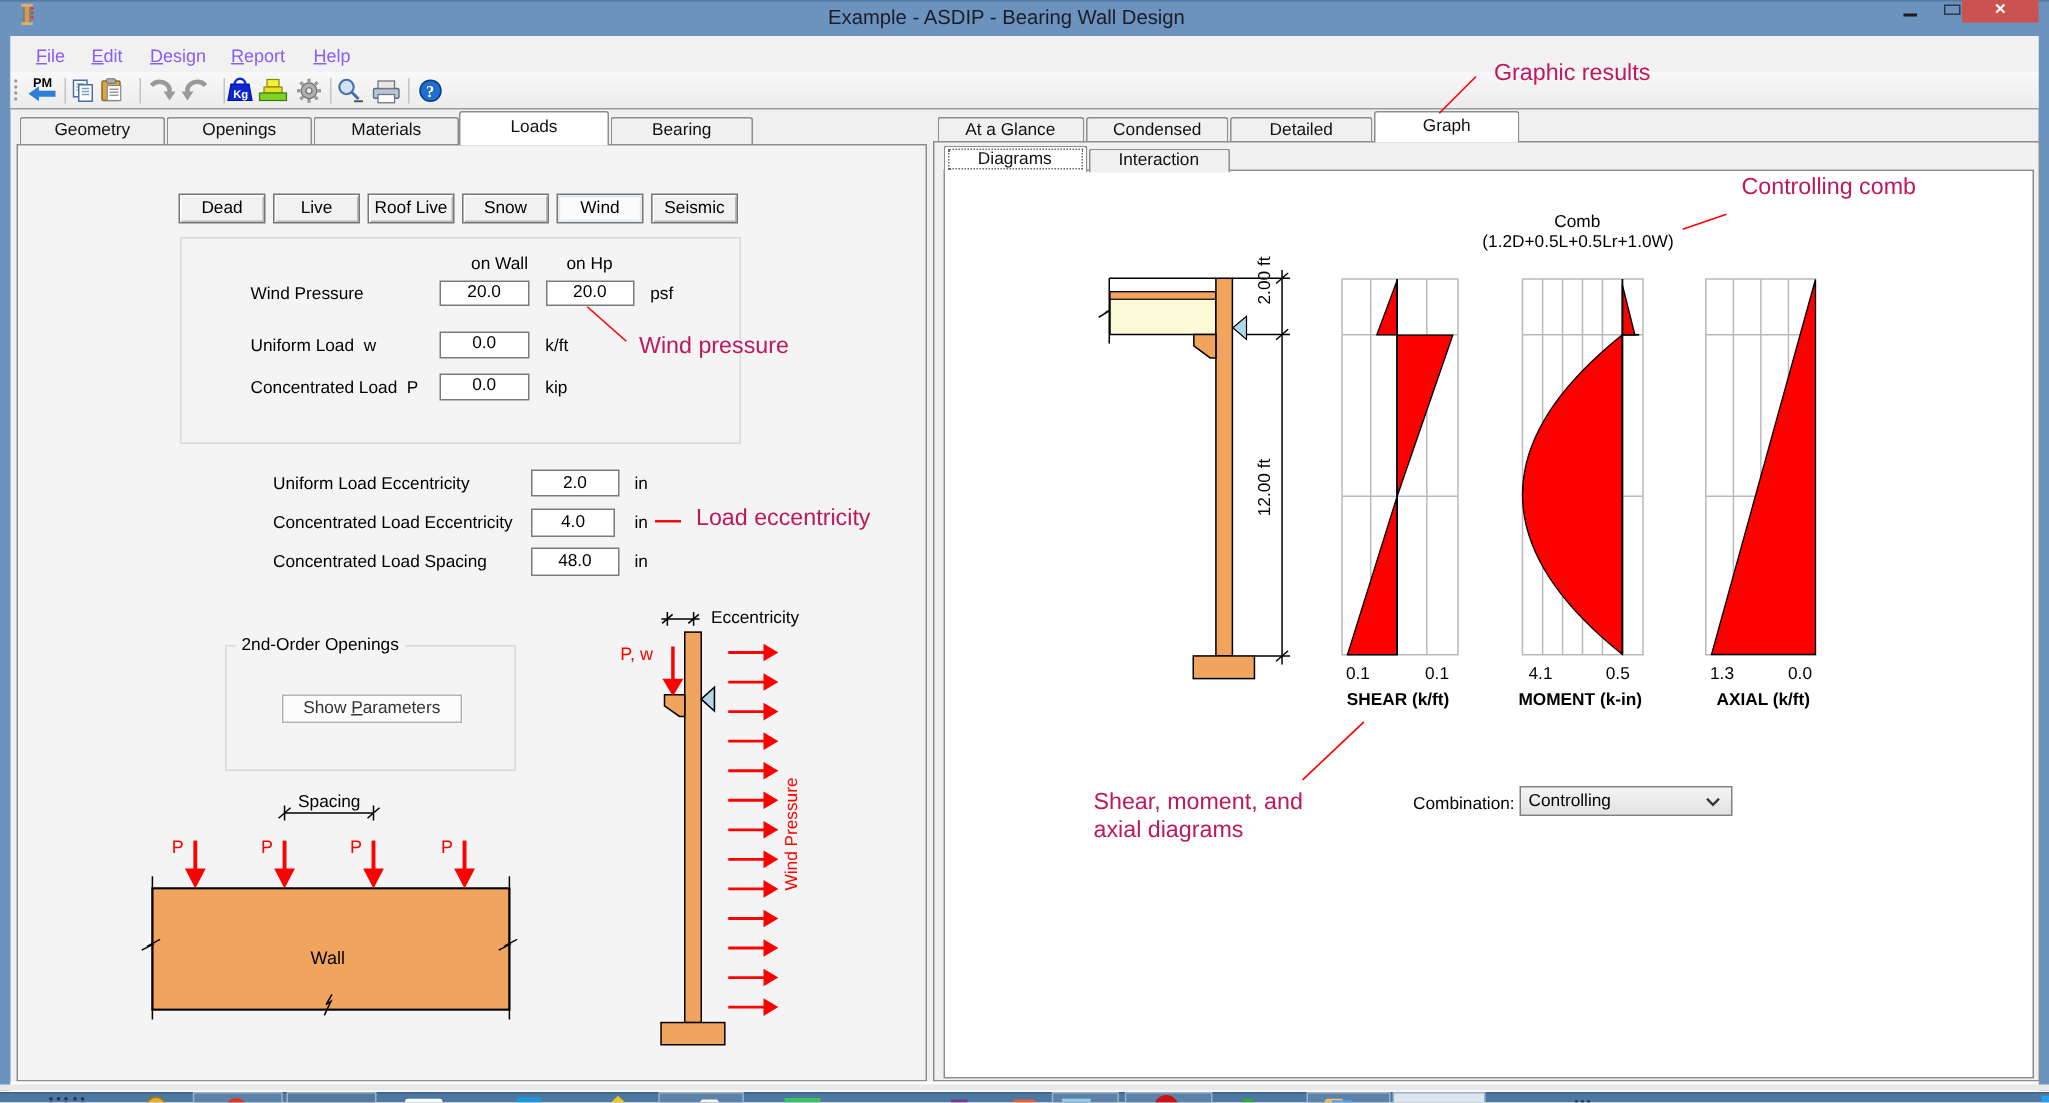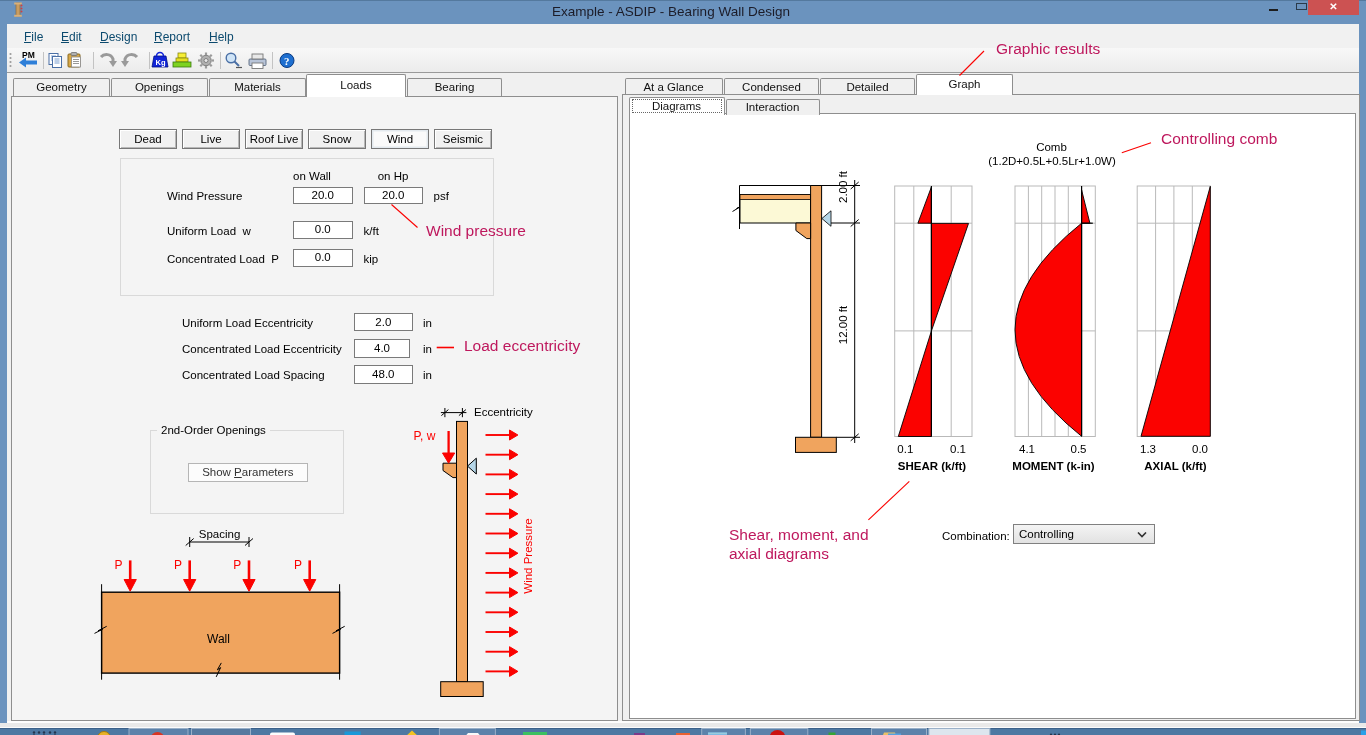--- a/index.html
+++ b/index.html
@@ -3,21 +3,21 @@
 *{margin:0;padding:0;box-sizing:border-box}
 html,body{width:1366px;height:735px;overflow:hidden}
 body{font-family:"Liberation Sans",sans-serif;background:#f0f0f0;position:relative}
 .abs{position:absolute}
 .titlebar{left:0;top:0;width:1366px;height:24px;background:#6b93be;border-top:1px solid #54799e}
 .title-text{width:100%;top:4px;left:-12px;text-align:center;font-size:13.5px;color:#1c1c28}
 .winbtn-min{left:1269px;top:8.5px;width:9px;height:2.5px;background:#1d1d1d}
 .winbtn-max{left:1296px;top:2.8px;width:11px;height:7.5px;border:1.6px solid #2a3a4a}
 .winbtn-close{left:1308px;top:0;width:51px;height:14.5px;background:#cc5252;color:#fff;text-align:center;font-size:10px;line-height:14px;font-weight:bold}
 .menubar{left:7px;top:24px;width:1352px;height:24px;background:#f1f1f1}
-.menu-item{top:30px;font-size:12px;color:#0c4a6e}
+.menu-item{top:30px;font-size:12px;color:#8b5cf6}
 .toolbar{left:7px;top:48px;width:1352px;height:25px;background:linear-gradient(#f8f8f8,#ececec);border-bottom:1px solid #9a9a9a}
 .sideL{left:0;top:24px;width:7px;height:704px;background:#6b93be}
 .sideR{left:1359px;top:24px;width:7px;height:704px;background:#6b93be}
 .tab{position:absolute;background:#f0f0f0;border:1px solid #8e8e8e;border-bottom:none;border-radius:2px 2px 0 0;font-size:11.5px;color:#111;text-align:center}
 .tab.sel{background:#fff;z-index:5}
 .page{position:absolute;border:1px solid #8e8e8e}
 .lbl{position:absolute;z-index:8;font-size:11.5px;color:#000;white-space:nowrap}
 .tb{position:absolute;z-index:8;background:#fff;border:1px solid #7a7a7a;font-size:11.5px;color:#000;text-align:center;line-height:15px}
 .btn{position:absolute;z-index:8;background:#f1f1f1;border:1px solid #777;box-shadow:inset 1px 1px 0 #fff,inset -1px -1px 0 #b8b8b8;font-size:11.5px;color:#000;text-align:center}
 .red{position:absolute;z-index:8;color:#be185d;font-size:15.5px;white-space:nowrap}
@@ -147,21 +147,21 @@
 <div class="tab sel" style="left:628.5px;top:96.5px;width:96px;height:18px;line-height:16px;z-index:6">Diagrams<div style="position:absolute;left:2px;right:2px;top:1.5px;bottom:1.5px;border:1px dotted #666"></div></div>
 <div class="page" style="left:628.5px;top:113px;width:727px;height:606px;background:#fff;z-index:4"></div>
 
 <div class="btn" style="left:119px;top:129px;width:58px;height:19.5px;line-height:18px">Dead</div>
 <div class="btn" style="left:182px;top:129px;width:58px;height:19.5px;line-height:18px">Live</div>
 <div class="btn" style="left:245px;top:129px;width:58px;height:19.5px;line-height:18px">Roof Live</div>
 <div class="btn" style="left:308px;top:129px;width:58px;height:19.5px;line-height:18px">Snow</div>
 <div class="btn" style="left:371px;top:129px;width:58px;height:19.5px;line-height:18px;background:#fafafa;box-shadow:inset 0 0 0 1.5px #e3e9ee">Wind</div>
 <div class="btn" style="left:434px;top:129px;width:58px;height:19.5px;line-height:18px">Seismic</div>
 <div class="gb" style="left:119.5px;top:157.5px;width:374px;height:138.5px"></div>
-<div class="lbl" style="left:293px;top:169.5px;width:59px;text-align:left">on Wall</div>
+<div class="lbl" style="left:293px;top:169.5px;width:59px;text-align:right">on Wall</div>
 <div class="lbl" style="left:363.5px;top:169.5px;width:59px;text-align:center">on Hp</div>
 <div class="lbl" style="left:167px;top:190px">Wind Pressure</div>
 <div class="tb" style="left:293px;top:186.5px;width:59.5px;height:17.6px">20.0</div>
 <div class="tb" style="left:363.5px;top:186.5px;width:59.5px;height:17.6px">20.0</div>
 <div class="lbl" style="left:433.5px;top:190px">psf</div>
 <div class="lbl" style="left:167px;top:224.5px">Uniform Load&nbsp; w</div>
 <div class="tb" style="left:293px;top:221px;width:59.5px;height:17.6px">0.0</div>
 <div class="lbl" style="left:363.5px;top:224.5px">k/ft</div>
 <div class="lbl" style="left:167px;top:252.5px">Concentrated Load&nbsp; P</div>
 <div class="tb" style="left:293px;top:249px;width:59.5px;height:17.6px">0.0</div>
@@ -179,21 +179,21 @@
 <div class="lbl" style="left:157px;top:424px;background:#f4f4f4;padding:0 4px">2nd-Order Openings</div>
 <div class="btn" style="left:187.7px;top:463px;width:120.3px;height:18.5px;line-height:17px;background:#fcfcfc;border:1px solid #b5b5b5;box-shadow:none;color:#333">Show <span style="text-decoration:underline">P</span>arameters</div>
 <div class="red" style="left:426px;top:222px">Wind pressure</div>
 <div class="red" style="left:464px;top:336.5px">Load eccentricity</div>
 
 <div class="lbl" style="left:942px;top:529.5px">Combination:</div>
 <div class="abs" style="z-index:8;left:1013px;top:524px;width:141.6px;height:20px;background:linear-gradient(#f4f4f4,#e2e2e2);border:1px solid #808080;font-size:11.5px;padding:3px 0 0 5px">Controlling<svg width="10" height="6" viewBox="0 0 10 6" style="position:absolute;left:auto;right:7px;top:7px">
       <path d="M1 0.5 L5 4.5 L9 0.5" stroke="#333" stroke-width="1.6" fill="none"></path>
     </svg></div>
 <div class="red" style="left:996px;top:40px">Graphic results</div>
-<div class="red" style="left:1161px;top:130px">Controlling comb</div>
+<div class="red" style="left:1161px;top:116px">Controlling comb</div>
 <div class="red" style="left:729px;top:525px;line-height:19px">Shear, moment, and<br>axial diagrams</div>
 
 <svg width="1366" height="735" viewBox="0 0 1366 735" style="z-index:7;pointer-events:none" fill="none">
 <g stroke="#000" stroke-width="1">
 
  <rect x="101.6" y="592.2" width="238" height="80.9" fill="#f0a45e" stroke-width="1.4"></rect>
  <line x1="101.6" y1="584.2" x2="101.6" y2="679.7"></line>
  <line x1="339.6" y1="584.2" x2="339.6" y2="679.7"></line>
  <polyline points="94.5,633.4 102.6,629.2 98,630.9 106.7,626.3" fill="none"></polyline>
  <polyline points="332.5,633.4 340.6,629.2 336,630.9 344.7,626.3" fill="none"></polyline>

